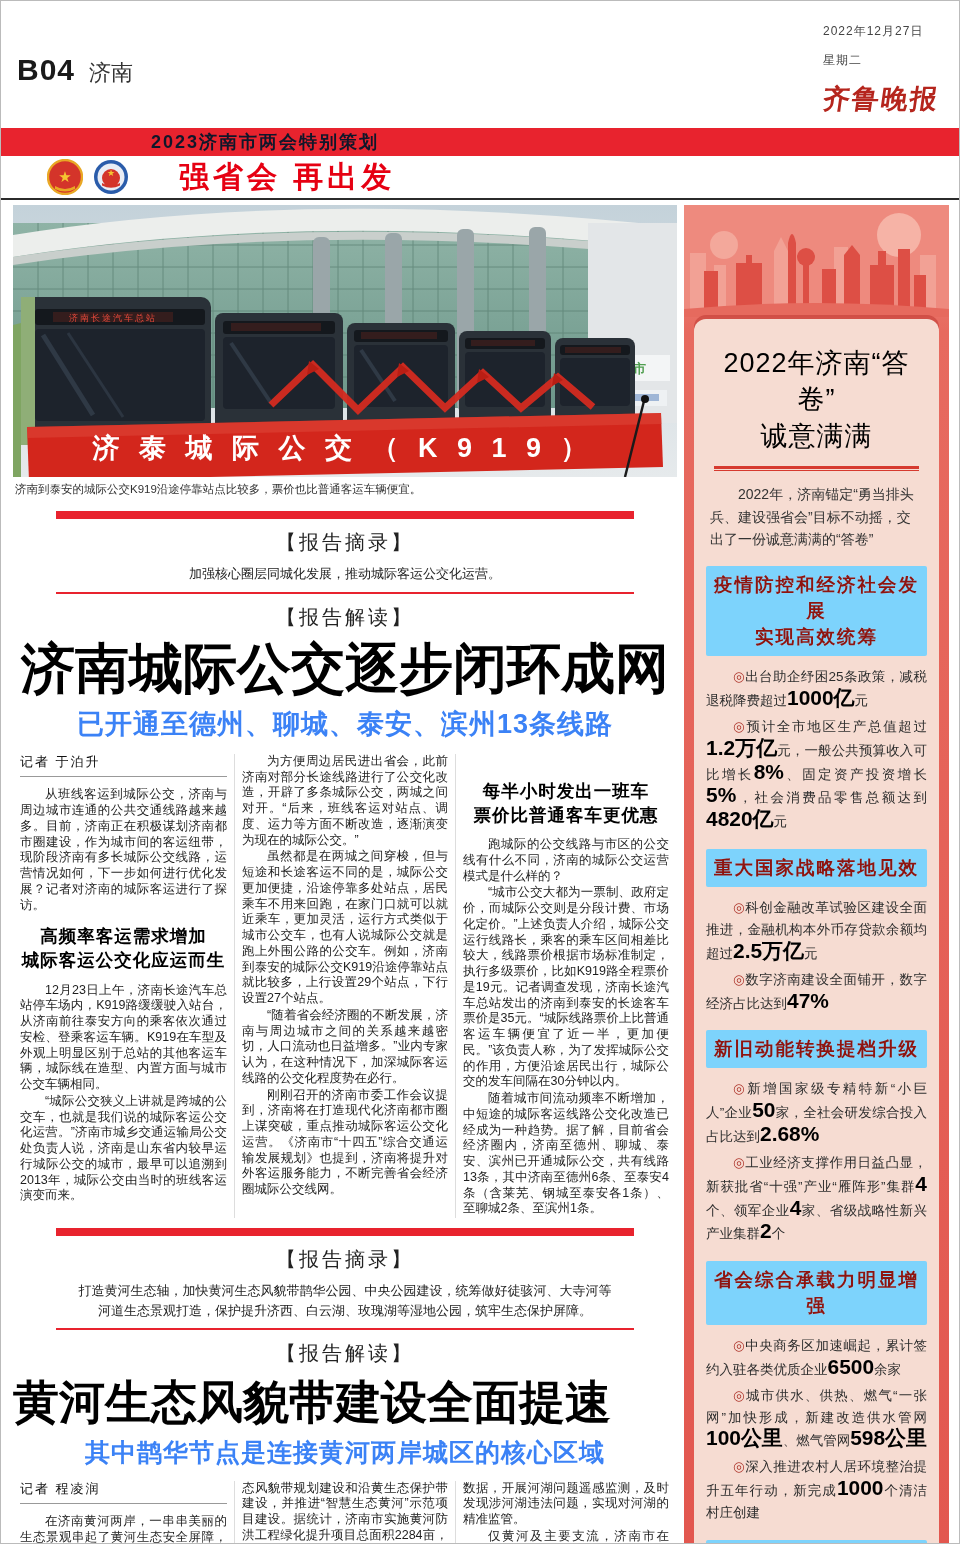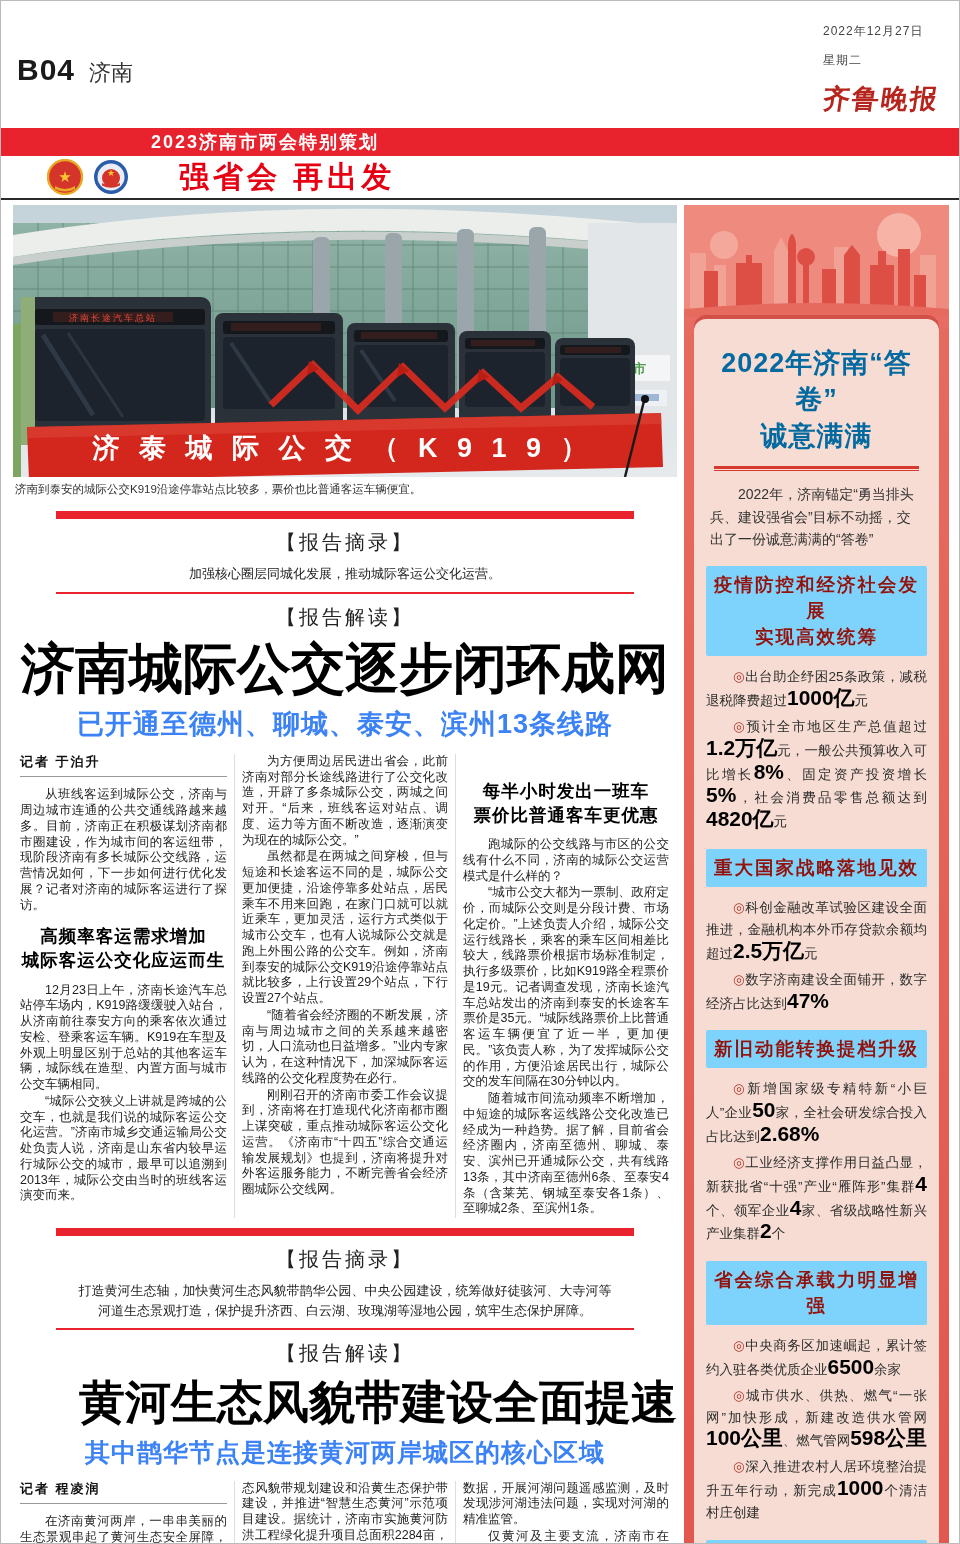--- a/index.html
+++ b/index.html
@@ -12,21 +12,21 @@
                   padding:22px 16px 6px 16px; border-bottom:1px solid #fff; }
   .mh-left { display:flex; align-items:baseline; gap:14px; }
   .page-label { font-size:30px; font-weight:600; color:#1a1a1a; letter-spacing:1px; }
   .section-label { font-size:22px; color:#333; }
   .mh-right { display:flex; align-items:baseline; gap:12px; padding-right:4px;flex-direction:column; }
   .date-text { font-size:12px; color:#444; letter-spacing:1px; }
   .paper-name { font-size:27px; font-weight:900; color:#b5251d; transform:skewX(-8deg);
                 font-family:"Liberation Serif","DejaVu Serif",serif; letter-spacing:2px; }
 
   .red-strip { height:28px; background:#e8232e; margin-top:4px; display:flex; align-items:center; }
-  .red-strip span { color:#ffffff; font-weight:700; font-size:18px; letter-spacing:2px; margin-left:150px; }
+  .red-strip span { color:#0f172a; font-weight:700; font-size:18px; letter-spacing:2px; margin-left:150px; }
 
   .slogan-row { height:42px; display:flex; align-items:center; gap:10px; padding-left:46px; }
   .emblem { width:36px; height:36px; flex:0 0 auto; }
   .slogan { font-size:30px; font-weight:900; color:#e60012; letter-spacing:4px; margin-left:40px; }
   .top-hairline { height:2px; background:#2b2b2b; }
 
   
   .main { display:flex; padding:5px 12px 0 12px; gap:7px; }
   .left-col { width:664px; flex:0 0 auto; }
   .right-col { width:265px; flex:0 0 auto; }
@@ -35,43 +35,43 @@
   .photo { width:664px; height:272px; display:block; }
   .caption { font-size:11.5px; color:#333; margin:5px 2px 0 2px; }
 
   
   .report-block { width:578px; margin:14px auto 0 auto; text-align:center; }
   .bar-thick { height:8px; background:#e8232e; }
   .tag-head { font-size:20px; color:#222; letter-spacing:3px; margin:10px 0 8px 0; font-weight:500; }
   .excerpt { font-size:13px; color:#222; line-height:1.5; margin:2px 20px 8px 20px; }
   .bar-thin { height:2px; background:#e8232e; }
   .headline-1 { font-size:54px; font-weight:700; color:#000; text-align:center; letter-spacing:0px; margin-top:2px; line-height:1.1; }
-  .headline-2 { font-size:46px; font-weight:900; color:#000; text-align:right; margin-top:10px; line-height:1.1; }
+  .headline-2 { font-size:46px; font-weight:900; color:#000; text-align:left; margin-top:10px; line-height:1.1; }
   .subheadline { font-size:27px; font-weight:600; color:#3b82f6; text-align:center; letter-spacing:1px; margin-top:8px; }
   .subheadline.small { font-size:25px; }
 
   
   .cols { display:flex; gap:0; margin-top:12px; }
   .col { width:221px; padding:0 7px; font-size:12.5px; line-height:1.26; text-align:justify; color:#1e1e1e; }
   .col + .col { border-left:1px solid #ddd; }
   .col p { text-indent:2em; margin-bottom:1px; }
-  .byline { font-size:13px; font-weight:700; color:#111; text-indent:0 !important;
+  .byline { font-size:13px; font-weight:400; color:#111; text-indent:0 !important;
             border-bottom:1px solid #999; padding-bottom:6px; margin-bottom:10px !important; letter-spacing:2px; }
   .col-subhead { text-align:center; font-size:17.5px; font-weight:900; color:#000; line-height:1.35;
                  margin:12px 0 10px 0; letter-spacing:1px; }
   .col-subhead.toppad { margin-top:26px; }
 
   
   .sidebar { position:relative; height:1399px; background:linear-gradient(180deg,#ef8e82 0%,#e76a5f 9%,#e2564e 100%);
              overflow:hidden; }
   .sb-art { display:block; width:265px; height:112px; }
   .sb-panel { position:relative; margin:2px 10px 0 10px; background:#f6dcd2; border-radius:12px 12px 8px 8px;
               padding:26px 12px 20px 12px; height:1272px; overflow:hidden;
               box-shadow:0 -4px 0 rgba(170,30,25,.35); }
-  .sb-title { text-align:center; font-size:27px; font-weight:700; color:#0369a1; line-height:1.35; letter-spacing:1px; }
+  .sb-title { text-align:center; font-size:27px; font-weight:400; color:#000000; line-height:1.35; letter-spacing:1px; }
   .sb-divider { height:5px; border-top:3px solid #d63a2f; border-bottom:1px solid #d63a2f; margin:12px 8px 12px 8px; }
   .sb-intro { font-size:14px; color:#333; line-height:1.6; text-indent:2em; margin:0 4px 6px 4px; }
   .sb-section { margin-top:16px; }
   .sb-header { background:#7dd3fc; color:#8d1410; font-weight:900; font-size:18.5px; text-align:center;
                line-height:1.4; padding:6px 4px; letter-spacing:2px; border-radius:2px;
                text-shadow:0 0 1px rgba(255,255,255,.35); }
   .sb-items { margin-top:10px; }
   .sb-item { font-size:13.5px; color:#2e2e2e; line-height:1.62; text-indent:2em; margin-bottom:4px; text-align:justify; }
   .sb-item .blt { color:#b03a30; font-weight:700; }
   .sb-item b.num, .sb-item .num { font-weight:900; color:#000; font-size:1.55em; font-style:normal; line-height:1; letter-spacing:0; }

